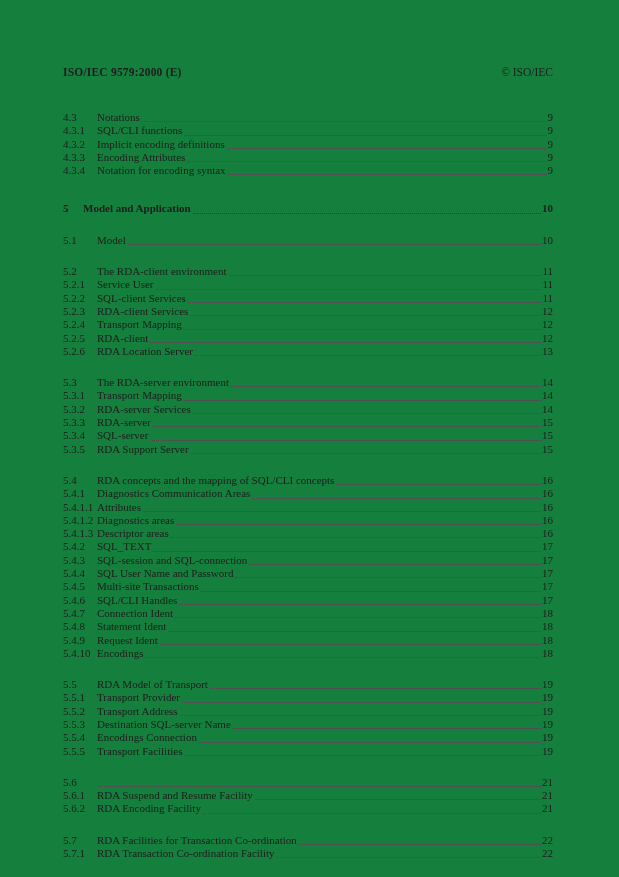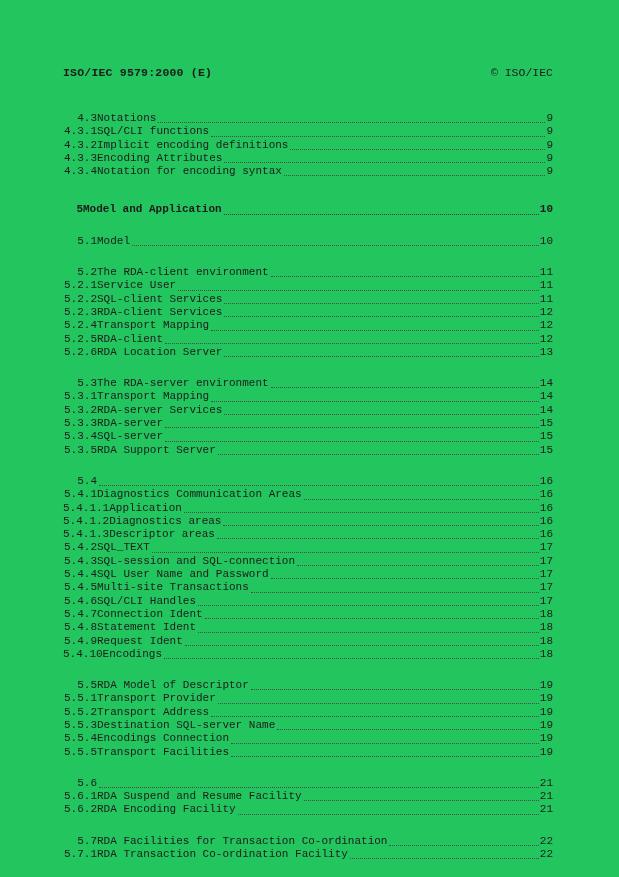--- a/index.html
+++ b/index.html
@@ -1,22 +1,22 @@
 <!DOCTYPE html>
 <html><head>
 <meta charset="utf-8">
 <style>
   html,body{margin:0;padding:0;background:#ffffff;}
   .page{
     position:relative;
     width:619px;height:877px;
     box-sizing:border-box;
-    background:#22c55e;
+    background:#15803d;
     padding:66px 66px 0 63px;
-    font-family:Liberation Mono, monospace;
+    font-family:Liberation Serif, serif;
     font-size:11px;
     color:#1c1c1c;
     overflow:hidden;
   }
   .page-header{
     display:flex;
     justify-content:space-between;
     align-items:baseline;
     font-size:11.5px;
   }
@@ -25,21 +25,21 @@
   .toc{margin-top:33px;}
   .toc-group{margin-top:18px;}
   .toc-group:first-child{margin-top:0;}
   .toc-group.section-start{margin-top:25px;}
   .toc-row{
     display:flex;
     align-items:flex-end;
     line-height:13.3px;
     height:13.3px;
   }
-  .num{flex:0 0 34px;white-space:nowrap;text-align:right;}
+  .num{flex:0 0 34px;white-space:nowrap;}
   .title{white-space:nowrap;}
   .leader{
     flex:1 1 auto;
     border-bottom:1.5px dotted #4a4a4a;
     margin:0 1px 2px 2px;
     min-width:10px;
   }
   .pg{text-align:right;white-space:nowrap;}
   .toc-row.section .num{flex:0 0 20px;}
   .toc-row.section .num,
@@ -188,32 +188,33 @@
         <div class="toc-row">
           <span class="num">5.3.5</span>
           <span class="title">RDA Support Server</span>
           <span class="leader"></span>
           <span class="pg">15</span>
         </div>
       </div>
       <div class="toc-group">
         <div class="toc-row">
           <span class="num">5.4</span>
+          <span class="title">RDA concepts and the mapping of SQL/CLI concepts</span>
           <span class="leader"></span>
           <span class="pg">16</span>
         </div>
         <div class="toc-row">
           <span class="num">5.4.1</span>
           <span class="title">Diagnostics Communication Areas</span>
           <span class="leader"></span>
           <span class="pg">16</span>
         </div>
         <div class="toc-row">
           <span class="num">5.4.1.1</span>
-          <span class="title">Application</span>
+          <span class="title">Attributes</span>
           <span class="leader"></span>
           <span class="pg">16</span>
         </div>
         <div class="toc-row">
           <span class="num">5.4.1.2</span>
           <span class="title">Diagnostics areas</span>
           <span class="leader"></span>
           <span class="pg">16</span>
         </div>
         <div class="toc-row">
@@ -273,21 +274,21 @@
         <div class="toc-row">
           <span class="num">5.4.10</span>
           <span class="title">Encodings</span>
           <span class="leader"></span>
           <span class="pg">18</span>
         </div>
       </div>
       <div class="toc-group">
         <div class="toc-row">
           <span class="num">5.5</span>
-          <span class="title">RDA Model of Descriptor</span>
+          <span class="title">RDA Model of Transport</span>
           <span class="leader"></span>
           <span class="pg">19</span>
         </div>
         <div class="toc-row">
           <span class="num">5.5.1</span>
           <span class="title">Transport Provider</span>
           <span class="leader"></span>
           <span class="pg">19</span>
         </div>
         <div class="toc-row">

